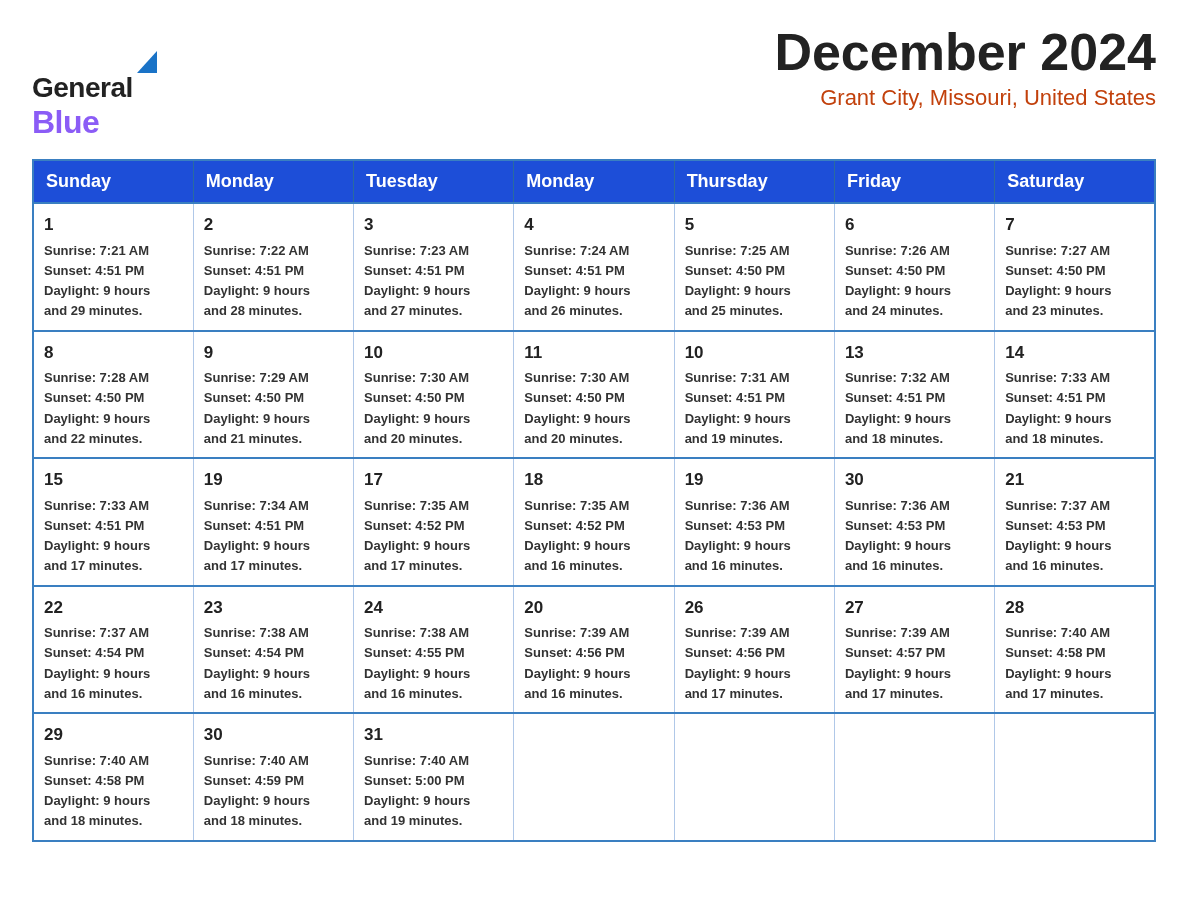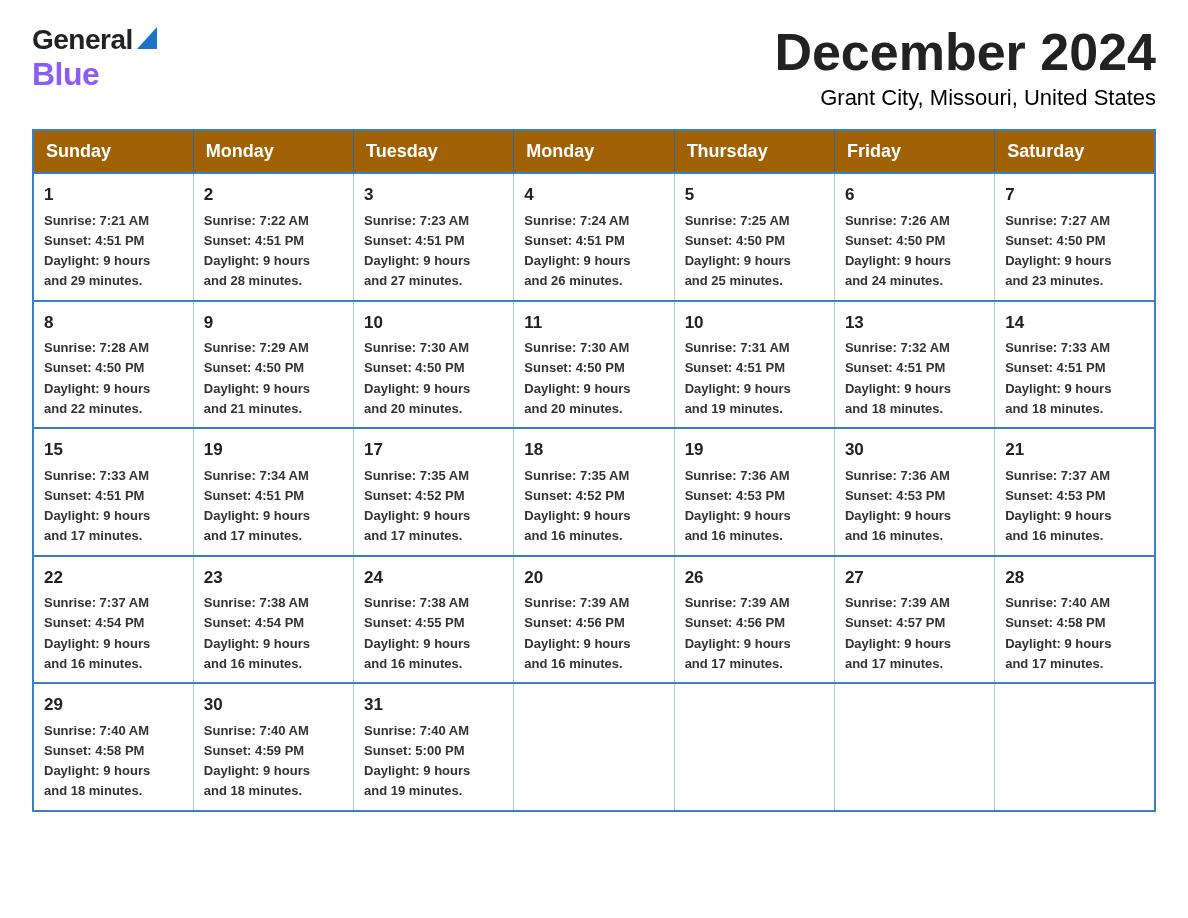--- a/index.html
+++ b/index.html
@@ -26,30 +26,30 @@
       text-align: right;
     }
     .month-title {
       font-size: 52px;
       font-weight: bold;
       color: #222;
       line-height: 1.1;
     }
     .subtitle {
       font-size: 22px;
-      color: #000000;
+      color: #c2410c;
       margin-top: 4px;
     }
     .calendar {
       width: 100%;
       border-collapse: collapse;
       border: 2px solid #3a7fc1;
     }
     .calendar th {
-      background: #a16207;
+      background: #1d4ed8;
       color: #fff;
       font-size: 18px;
       font-weight: bold;
       padding: 10px 12px;
       text-align: left;
       border: 1px solid #2a6aa0;
     }
     .calendar td {
       vertical-align: top;
       padding: 8px 10px;
@@ -86,20 +86,21 @@
       display: flex;
       align-items: center;
       gap: 0;
     }
     .logo-general-text {
       font-size: 28px;
       font-weight: 900;
       color: #222;
       font-family: Arial, sans-serif;
       letter-spacing: -0.5px;
+      margin-top: 48px;
     }
     .logo-arrow {
       display: inline-block;
       margin-left: 2px;
     }
     .logo-blue-text {
       font-size: 32px;
       font-weight: 900;
       color: #8b5cf6;
       font-family: Arial, sans-serif;

